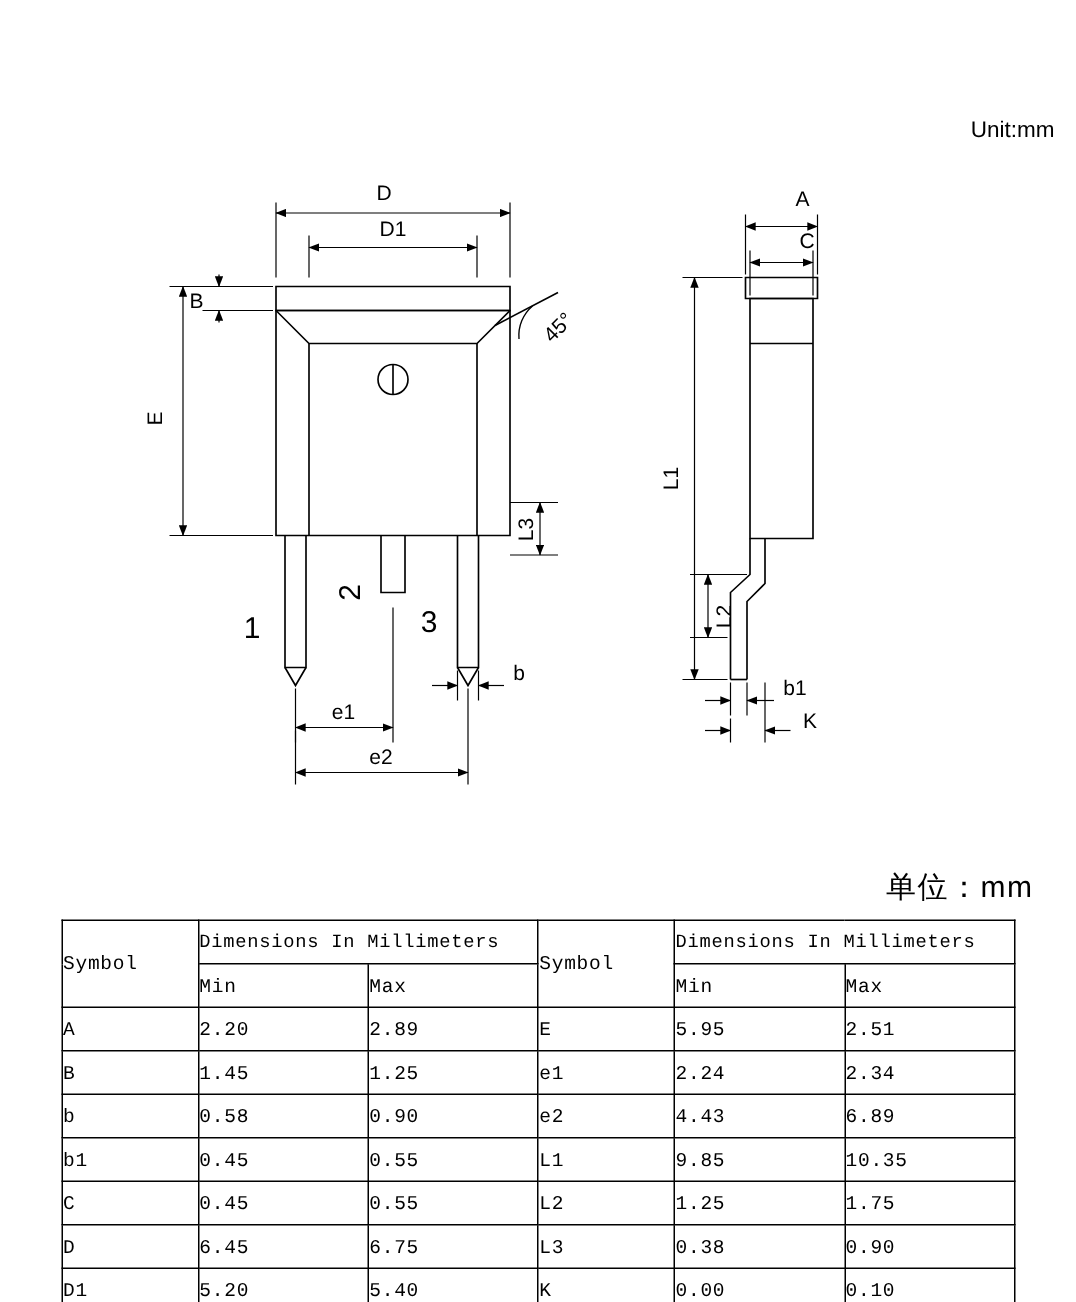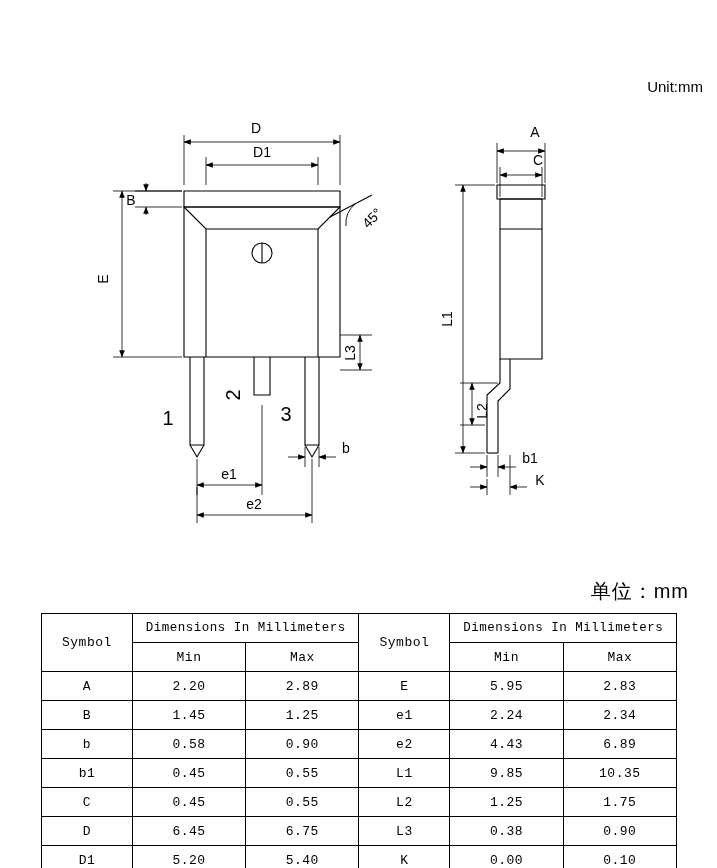--- a/index.html
+++ b/index.html
@@ -58,21 +58,20 @@
     position: absolute;
     top: 613px;
     left: 41px;
     width: 636px;
     border-collapse: collapse;
     font-size: 13px;
     font-family: "Liberation Mono", monospace;
   }
   #dim-table td, #dim-table th {
     border: 1px solid #000000;
-    text-align: center;
     font-weight: normal;
     padding: 0;
     height: 28px;
     letter-spacing: 0.5px;
   }
   #dim-table .sym-col { width: 88px; }
   #dim-table .val-col { width: 110px; }
   #dim-table .hdr-span { font-size: 12.5px; }
 </style>
 </head>
@@ -236,21 +235,21 @@
         <td class="val-col">Min</td>
         <td class="val-col">Max</td>
       </tr>
 
       <tr>
         <td>A</td>
         <td>2.20</td>
         <td>2.89</td>
         <td>E</td>
         <td>5.95</td>
-        <td>2.83</td>
+        <td>2.51</td>
       </tr>
       <tr>
         <td>B</td>
         <td>1.45</td>
         <td>1.25</td>
         <td>e1</td>
         <td>2.24</td>
         <td>2.34</td>
       </tr>
       <tr>

